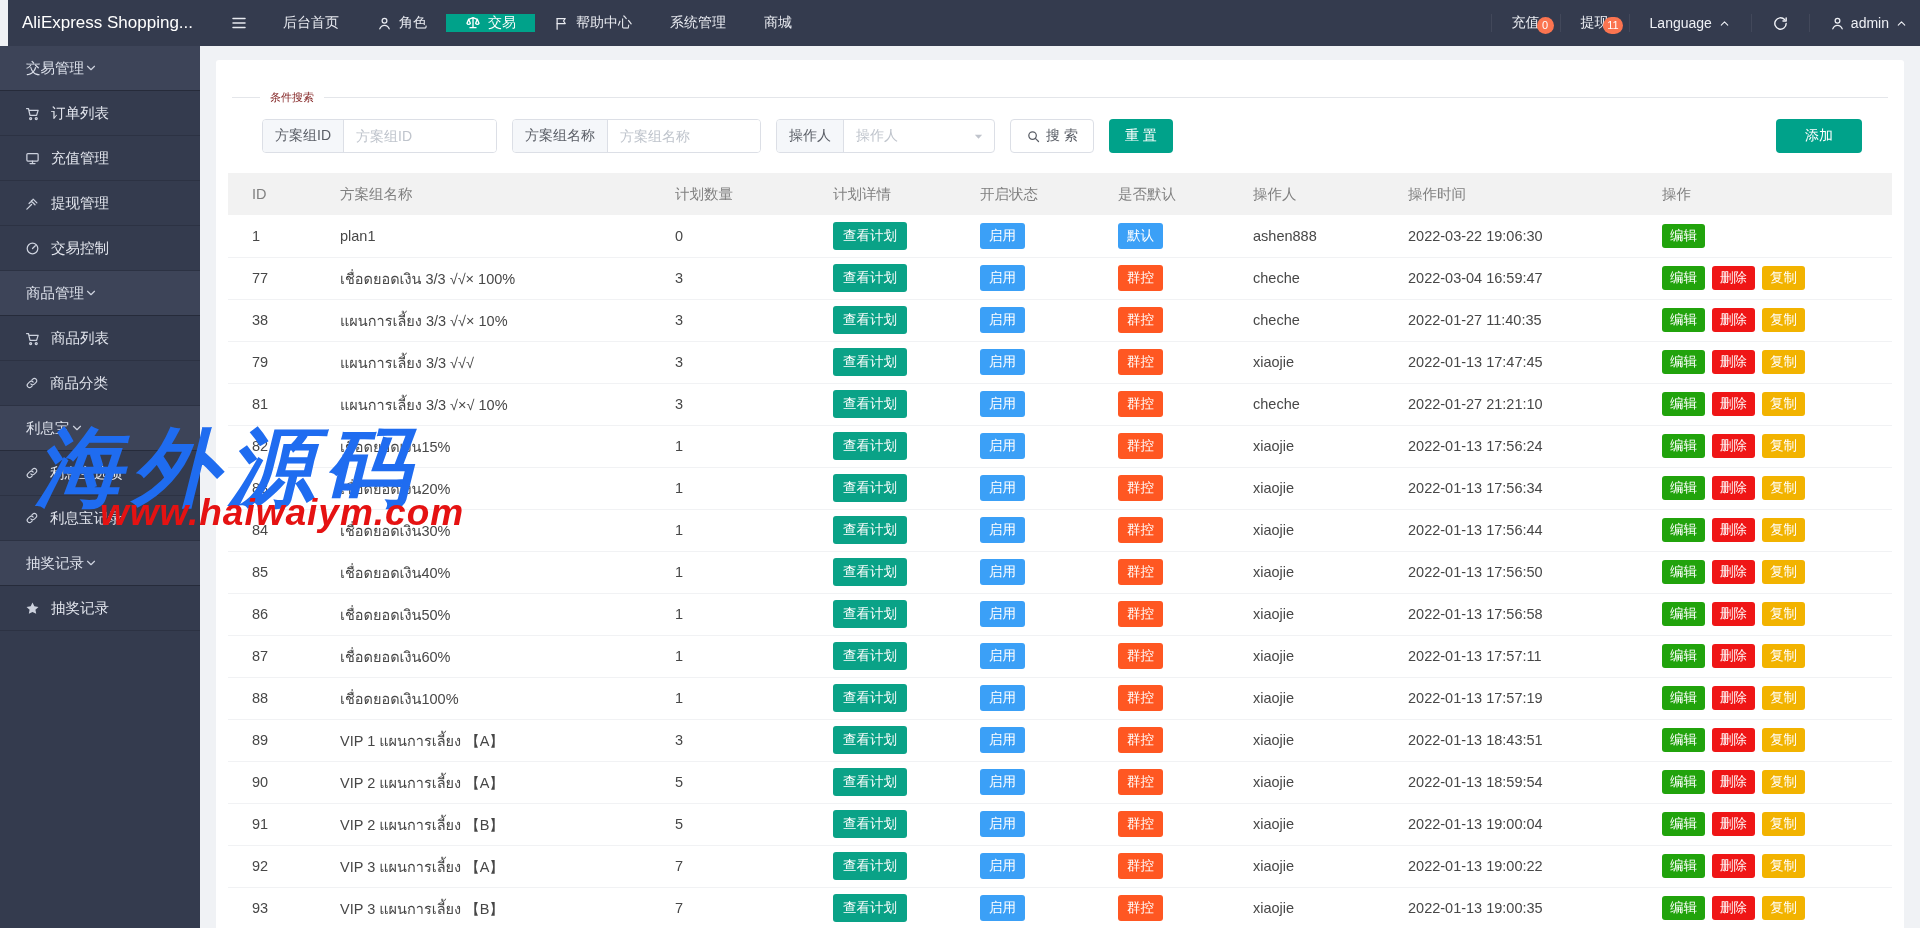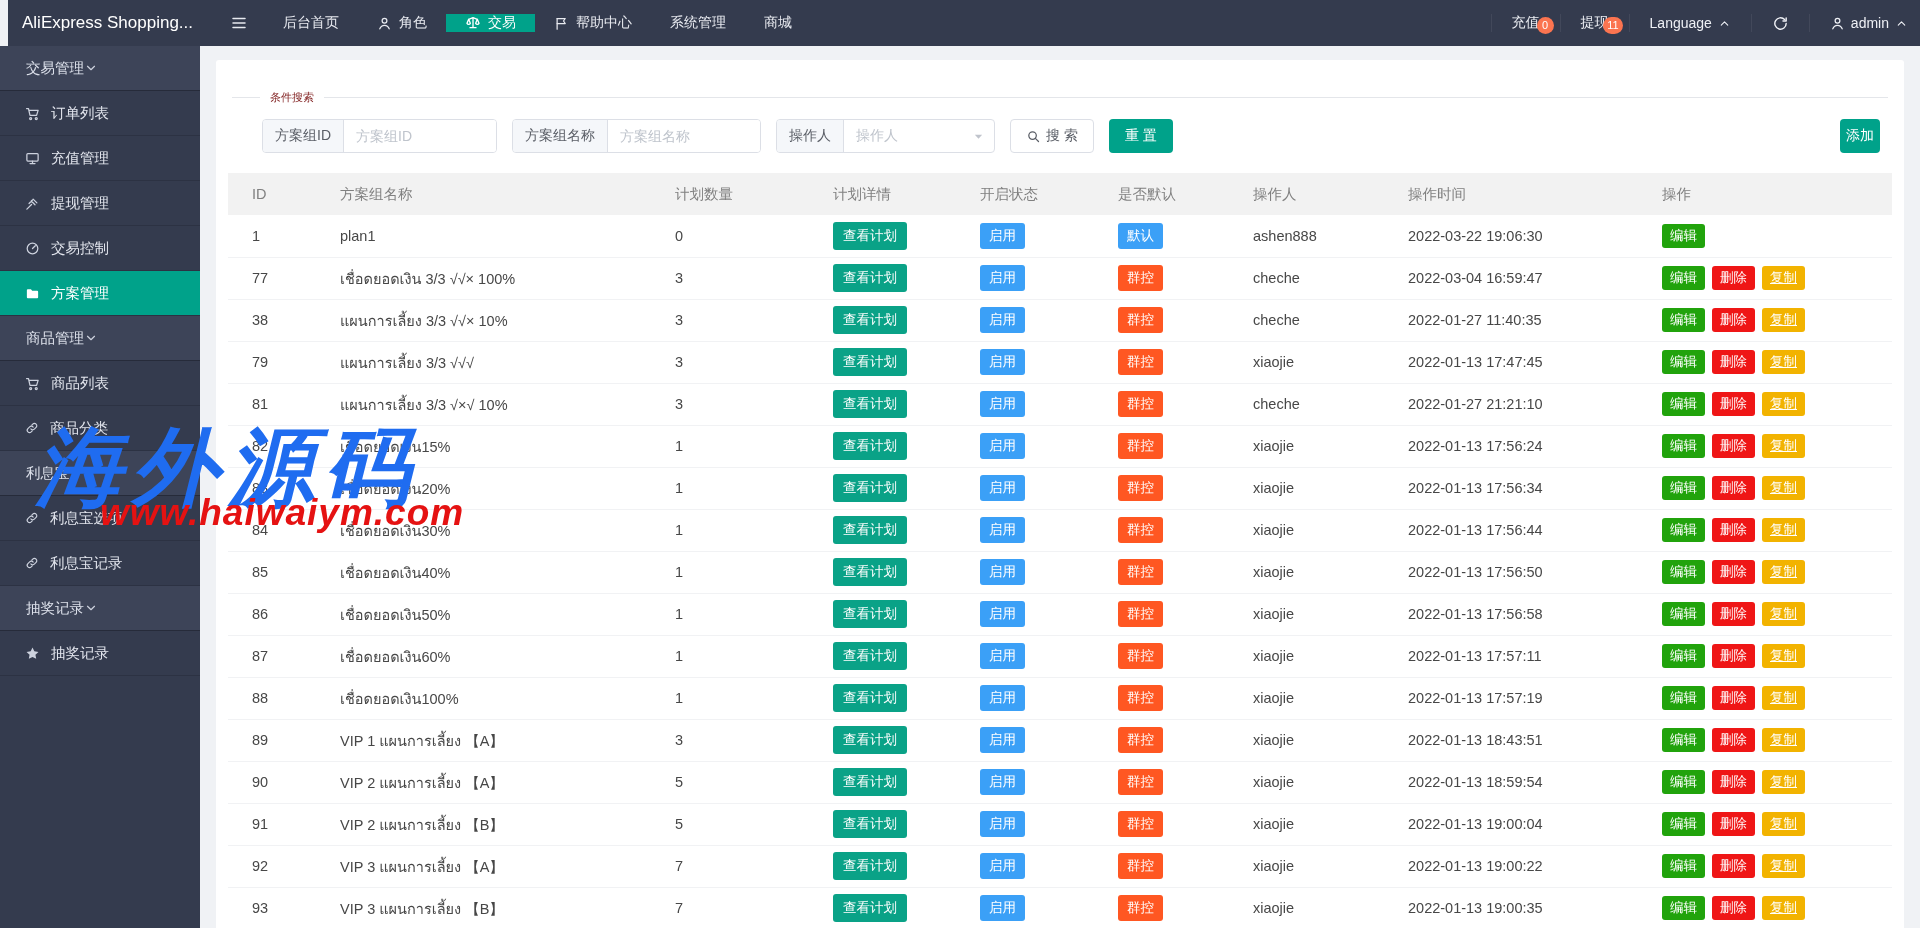--- a/index.html
+++ b/index.html
@@ -92,21 +92,21 @@
     display: flex; align-items: center; justify-content: space-between;
     width: 150px; padding: 0 10px 0 12px; color: #bfc4cc; font-size: 14px; cursor: pointer;
   }
   .btn {
     display: inline-flex; align-items: center; justify-content: center; gap: 5px;
     height: 34px; padding: 0 15px; border-radius: 4px; font-size: 14px;
     cursor: pointer; border: 1px solid transparent; white-space: nowrap;
   }
   .btn-plain { background: #fff; border-color: #dcdfe6; color: #5a5e66; }
   .btn-teal { background: var(--teal); color: #fff; }
-  .btn-add { margin-left: auto; margin-right: 2px; padding: 0 5px; }
+  .btn-add { margin-left: auto; margin-right: 20px; padding: 0 28px; }
 
   
   table.data-table { width: 100%; border-collapse: collapse; table-layout: fixed; margin-top: 8px; }
   .data-table thead th {
     background: #f2f2f2; color: #808080; font-weight: normal; text-align: left;
     height: 42px; padding: 0 6px 0 24px; font-size: 14.5px;
   }
   .data-table tbody td {
     height: 42px; padding: 0 6px 0 24px; border-bottom: 1px solid #f1f2f4;
     font-size: 14.5px; color: #474747; white-space: nowrap; overflow: hidden;
@@ -114,21 +114,21 @@
   .tag {
     display: inline-block; padding: 4px 8px; border-radius: 3px; color: #fff;
     font-size: 13.5px; line-height: 1.2; cursor: pointer;
   }
   .tag-view { background: var(--btnteal); padding: 6px 10px; }
   .tag-enable { background: var(--blue); padding: 5px 9px; }
   .tag-default { background: var(--blue); padding: 5px 9px; }
   .tag-groupctl { background: var(--orange); padding: 5px 9px; }
   .tag-edit { background: var(--green); }
   .tag-del { background: var(--red); }
-  .tag-copy { background: var(--yellow); text-decoration: underline; }
+  .tag-copy { background: var(--yellow); }
   .actions-cell .tag { margin-right: 7px; }
 
   
   .watermark {
     position: absolute; left: 36px; top: 424px; z-index: 60; pointer-events: none;
     line-height: 1;
   }
   .wm-cn {
     color: #1f6cf0; font-size: 86px; font-weight: bold; font-style: italic;
     font-family: "DejaVu Serif", "Liberation Serif", serif; letter-spacing: 10px;
@@ -268,28 +268,20 @@
       <span>提现管理</span>
     </div>
     <div class="side-item">
       <span class="icon">
         <svg width="15" height="15" viewBox="0 0 24 24" fill="none" stroke="currentColor" stroke-width="2" stroke-linecap="round" stroke-linejoin="round">
           <circle cx="12" cy="12" r="8.5"></circle>
           <path d="M12 12l4.5-4.5"></path>
         </svg>
       </span>
       <span>交易控制</span>
-    </div>
-    <div class="side-item active">
-      <span class="icon">
-        <svg width="15" height="15" viewBox="0 0 24 24" fill="none" stroke="currentColor" stroke-width="2" stroke-linecap="round" stroke-linejoin="round">
-          <path d="M3 6.5A1.5 1.5 0 0 1 4.5 5h5l2 2.5h8A1.5 1.5 0 0 1 21 9v9a1.5 1.5 0 0 1-1.5 1.5h-15A1.5 1.5 0 0 1 3 18z" fill="currentColor" stroke="none"></path>
-        </svg>
-      </span>
-      <span>方案管理</span>
     </div>
     <div class="side-group">
       <span>商品管理</span>
       <span class="icon">
         <svg width="14" height="14" viewBox="0 0 24 24" fill="none" stroke="currentColor" stroke-width="2" stroke-linecap="round" stroke-linejoin="round">
           <path d="M6 9l6 6 6-6"></path>
         </svg>
       </span>
     </div>
     <div class="side-item">

